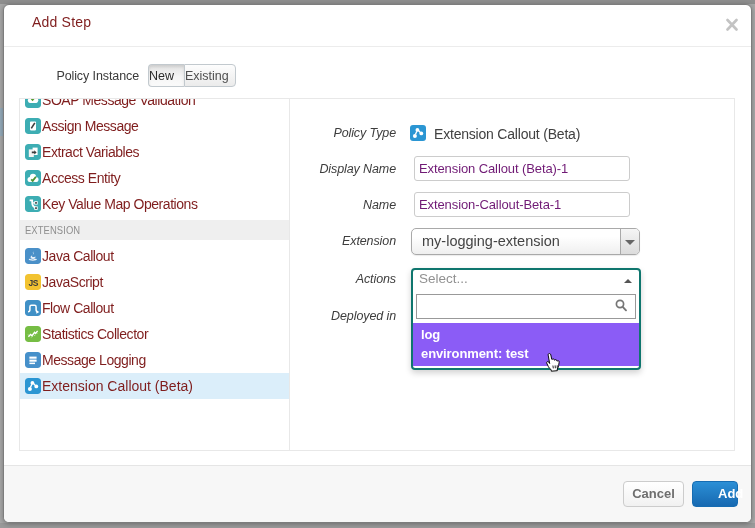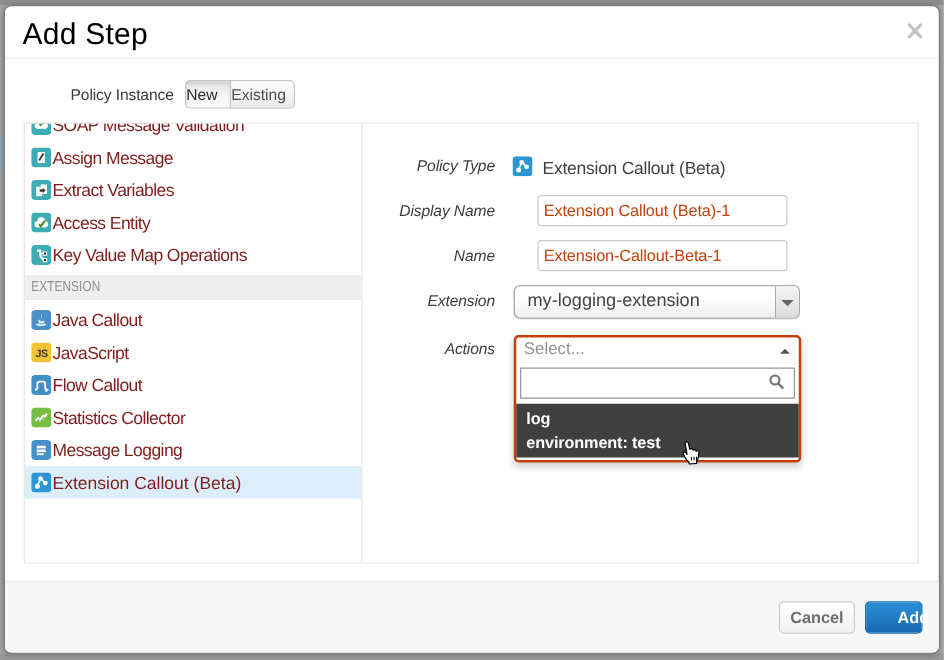--- a/index.html
+++ b/index.html
@@ -3,21 +3,21 @@
 <meta charset="utf-8">
 <style>
   * { margin:0; padding:0; box-sizing:border-box; }
   html,body { width:755px; height:528px; overflow:hidden; }
   body { font-family:"Liberation Sans", sans-serif; background:#a8a8a8; position:relative; }
   .abs { position:absolute; }
   .page { position:absolute; left:0; top:0; width:755px; height:528px; background:#a8a8a8; overflow:hidden; }
   .blueleft { position:absolute; left:0; top:108px; width:3px; height:28px; background:#94aaba; }
   .modal { position:absolute; left:3px; top:4px; width:749px; height:519px; background:#fff;
            border:1px solid #7d7d7d; border-radius:6px; box-shadow:0 1px 5px rgba(0,0,0,0.3); }
-  .title { position:absolute; left:18px; top:14px; font-size:24px; color:#000000; letter-spacing:0.2px; }
+  .title { position:absolute; left:32px; top:14px; font-size:14px; color:#7f1d1d; letter-spacing:0.2px; }
   .hline1 { position:absolute; left:4px; top:46px; width:747px; height:1px; background:#ececec; }
   .closex { position:absolute; left:726px; top:18px; width:12px; height:13px; }
 
   .lbl { font-size:12.5px; color:#3d3d3d; letter-spacing:-0.1px;font-style:italic; }
   .lbl-pi { position:absolute; left:21px; top:69px; width:118px; text-align:right; font-size:12.5px; letter-spacing:-0.1px; color:#3a3a3a; }
   .btn-new { position:absolute; left:148px; top:64px; width:36px; height:23px; border:1px solid #c2c9ce;
              border-right:none; border-radius:4px 0 0 4px; background:linear-gradient(#e3e3e3, #f5f5f5 55%, #fafafa);
              box-shadow:inset 0 2px 3px rgba(0,0,0,0.1); font-size:12.5px; color:#2b2b2b; text-align:left; line-height:22px; }
   .btn-ex  { position:absolute; left:184px; top:64px; width:52px; height:23px; border:1px solid #c2c9ce;
              border-radius:0 4px 4px 0; background:linear-gradient(#fdfdfd, #ebebeb);
@@ -31,37 +31,37 @@
   .row { height:26px; display:flex; align-items:center; padding-left:5px; font-size:14px; color:#7f1d1d; letter-spacing:-0.45px; }
   .row.sel { background:#dbeefa; letter-spacing:0; }
   .row svg, .row .ic { margin-right:1px; flex:none; }
   .ic { width:16px; height:16px; border-radius:3px; }
   .exthead { height:26px; padding:3px 0; }
   .exthead .band { height:20px; background:#efefef; font-size:11.5px; color:#8f8f8f; letter-spacing:0.1px;
                    line-height:20px; padding-left:5px; }
 
   .flabel { position:absolute; width:120px; text-align:right; }
   .ptype-txt { position:absolute; left:434px; top:126px; font-size:14px; color:#414141; letter-spacing:-0.2px; }
-  .inp { position:absolute; left:430px; width:200px; height:25px; border:1px solid #ccc; border-radius:3px;
-         font-size:13px; color:#c2410c; line-height:23px; padding-left:4px; background:#fff; letter-spacing:-0.1px;}
+  .inp { position:absolute; left:414px; width:216px; height:25px; border:1px solid #ccc; border-radius:3px;
+         font-size:13px; color:#701a75; line-height:23px; padding-left:4px; background:#fff; letter-spacing:-0.1px;}
   .select { position:absolute; left:411px; top:228px; width:229px; height:27px; border:1px solid #a9a9a9;
             border-radius:5px; background:linear-gradient(#ffffff 30%, #efefef); box-shadow:0 1px 1px rgba(0,0,0,0.08); }
   .select .txt { position:absolute; left:10px; top:4px; font-size:14.5px; color:#444; letter-spacing:0; }
   .select .arr { position:absolute; right:0; top:0; width:19px; height:25px; border-left:1px solid #a9a9a9;
                  background:linear-gradient(#f5f5f5, #dcdcdc); border-radius:0 4px 4px 0; }
   .select .arr:after { content:""; position:absolute; left:4px; top:11px; border:5px solid transparent;
                        border-top-color:#666; border-bottom:none; }
 
   .chzn { position:absolute; left:411px; top:268px; width:230px; height:102px; background:#fff;
-          border:2px solid #c2410c; border-radius:4px; box-shadow:0 3px 6px rgba(0,0,0,0.18); }
+          border:2px solid #0f766e; border-radius:4px; box-shadow:0 3px 6px rgba(0,0,0,0.18); }
   .chzn .head { position:absolute; left:6px; top:1px; font-size:13.5px; color:#919191; }
   .chzn .uparr { position:absolute; right:7px; top:9px; width:0; height:0; border:4.5px solid transparent;
                  border-bottom-color:#555; border-top:none; }
   .chzn .search { position:absolute; left:3px; top:24px; width:220px; height:25px; border:1px solid #999; background:#fff; }
-  .chzn .opts { position:absolute; left:0px; top:53px; width:226px; height:43px; background:#404040;
+  .chzn .opts { position:absolute; left:0px; top:53px; width:226px; height:43px; background:#8b5cf6;
                 color:#fff; font-weight:bold; font-size:13px; padding:2px 12px 0 8px; line-height:19px; letter-spacing:-0.1px;}
 
   .hline2 { position:absolute; left:4px; top:465px; width:747px; height:1px; background:#e5e5e5; }
   .footer { position:absolute; left:4px; top:466px; width:747px; height:56px; background:#f7f7f7; border-radius:0 0 5px 5px; }
   .btn-cancel { position:absolute; left:623px; top:481px; width:61px; height:26px; background:linear-gradient(#ffffff,#f1f1f1);
                 border:1px solid #ccc; border-radius:4px; font-size:13px; font-weight:bold; color:#6e6e6e;
                 text-align:center; line-height:24px; }
   .btn-add { position:absolute; left:692px; top:481px; width:46px; height:26px; background:linear-gradient(#2b8fd6,#1769b1);
              border:1px solid #166cb2; border-radius:4px; font-size:13px; font-weight:bold; color:#fff;
              text-align:center; line-height:24px;padding-left:25px; }
@@ -181,20 +181,21 @@
   <div class="lbl flabel" style="left:276px; top:198px;">Name</div>
   <div class="inp" style="top:192px;">Extension-Callout-Beta-1</div>
 
   <div class="lbl flabel" style="left:276px; top:234px;">Extension</div>
   <div class="select">
       <div class="txt">my-logging-extension</div>
       <div class="arr"></div>
     </div>
 
   <div class="lbl flabel" style="left:276px; top:272px;">Actions</div>
+  <div class="lbl flabel" style="left:276px; top:309px;">Deployed in</div>
 
   <div class="chzn">
     <div class="head">Select...</div>
     <div class="uparr"></div>
     <div class="search"></div>
     <svg style="position:absolute; left:200px; top:27px; width:16px; height:17px;" viewBox="0 0 16 17">
         <circle cx="7" cy="7" r="3.6" stroke="#767676" stroke-width="1.7" fill="none"></circle>
         <path d="M9.7 9.8 L13 13.3" stroke="#767676" stroke-width="1.9" stroke-linecap="round"></path>
       </svg>
     <div class="opts">log<br>environment: test</div>

